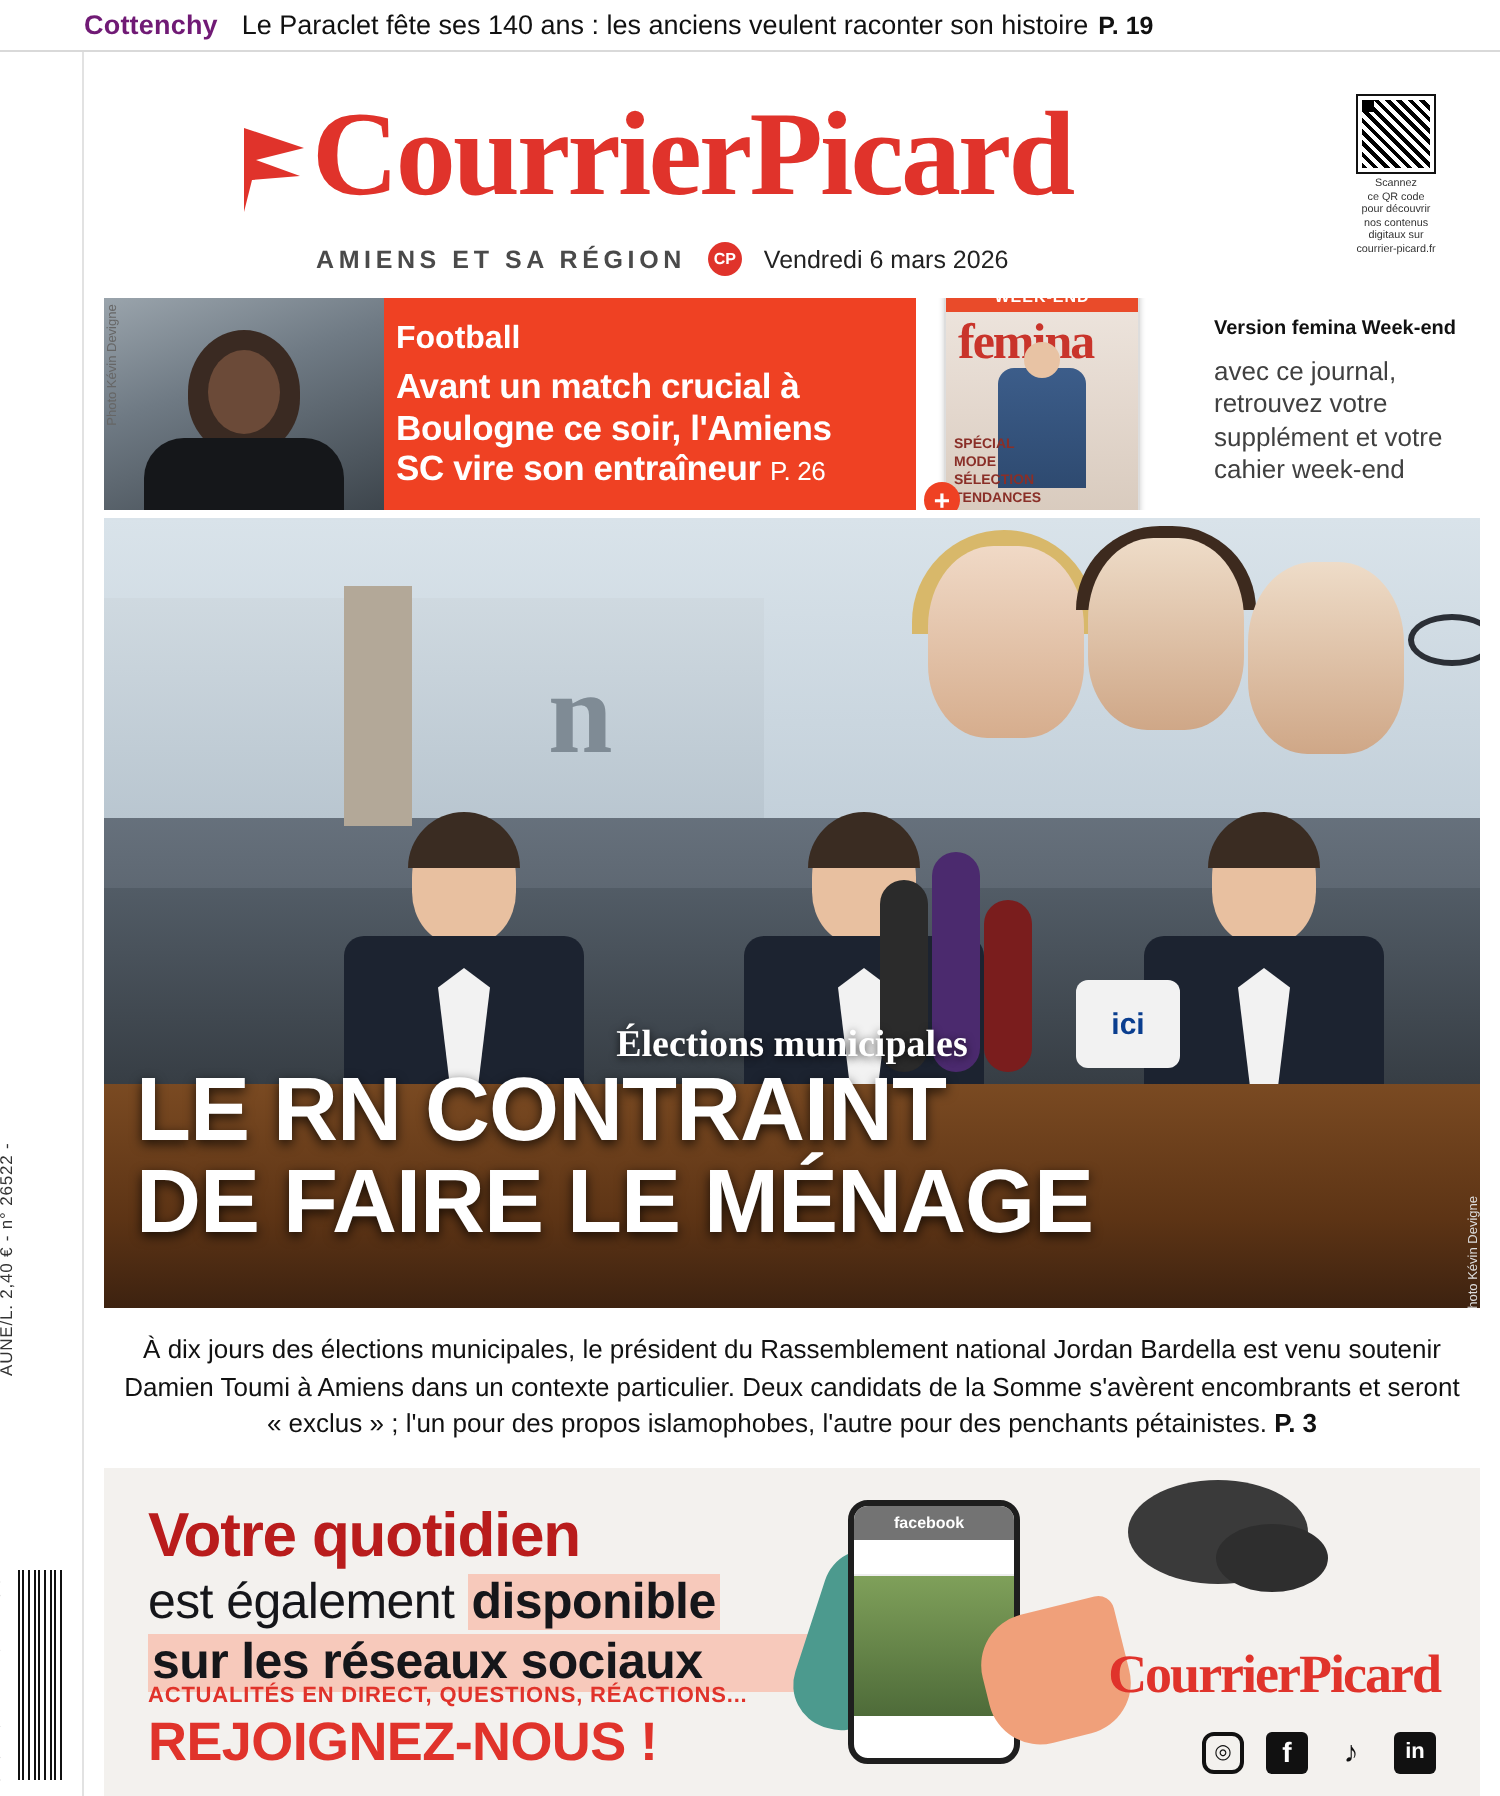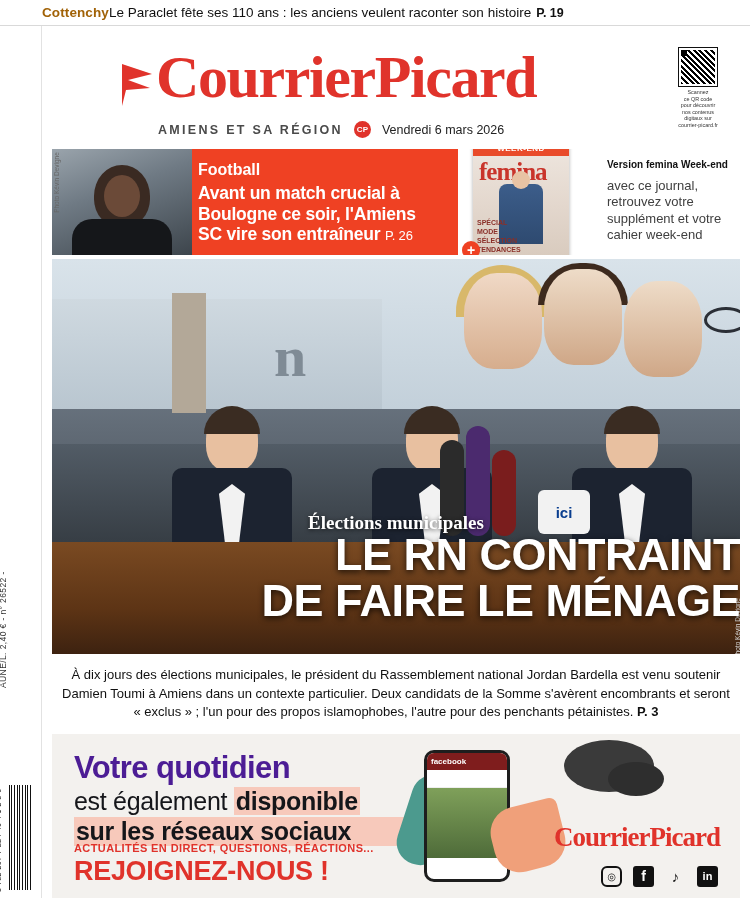--- a/index.html
+++ b/index.html
@@ -16,21 +16,21 @@
 
   
   .topstrip {
     height:26px;
     border-bottom:1px solid #d9d9d9;
     display:flex; align-items:center;
     padding-left:42px;
     font-size:13.5px;
     white-space:nowrap;
   }
-  .topstrip .loc { color:#a16207; font-weight:bold; letter-spacing:.1px;}
+  .topstrip .loc { color:#701a75; font-weight:bold; margin-right:12px; letter-spacing:.1px;}
   .topstrip .txt { color:#111; }
   .topstrip .pg { font-weight:bold; margin-left:5px; font-size:12.5px;}
 
   
   .spine {
     position:absolute; left:0; top:26px; width:42px; bottom:0;
     border-right:1px solid #e2e2e2;
     background:#fff;
   }
   .spine-text {
@@ -204,52 +204,53 @@
     transform-origin:right bottom; transform:rotate(-90deg);
     font-size:6.5px; color:#ddd; white-space:nowrap;
   }
   .kicker-main {
     position:absolute; left:0; right:0; bottom:120px; text-align:center;
     color:#fff; font-size:19px; font-weight:bold;
     font-family:"Liberation Serif",serif;
     text-shadow:0 1px 4px rgba(0,0,0,.7);
   }
   .title-main {
-    position:absolute; left:0; right:0; bottom:30px; text-align:right;
+    position:absolute; left:0; right:0; bottom:30px; text-align:left;
     color:#fff; font-size:45px; line-height:46px; font-weight:bold;
     letter-spacing:-.5px;
     text-shadow:0 2px 6px rgba(0,0,0,.75);
+    padding-left:16px;
   }
 
   
   .standfirst {
     margin:12px 18px 0 18px; text-align:center;
     font-size:13px; line-height:18.5px; color:#111;
   }
   .standfirst .pg { font-weight:bold; }
 
   
   .ad {
     position:relative; margin:12px 10px 0 10px; height:165px;
     background:#f3f1ee; overflow:hidden;
   }
   .ad-left { position:absolute; left:22px; top:16px; width:330px; }
-  .ad-l1 { font-size:31px; font-weight:bold; letter-spacing:-.6px; color:#4c1d95; }
+  .ad-l1 { font-size:31px; font-weight:bold; letter-spacing:-.6px; color:#b91c1c; }
   .ad-l2 { font-size:25px; letter-spacing:-.3px; color:#15161a; margin-top:1px;}
   .ad-l2 b { font-weight:bold; }
   .hl { background:#f7c9bb; padding:0 2px; }
   .ad-l3 { font-size:25px; font-weight:bold; letter-spacing:-.3px; color:#15161a; margin-top:1px;}
   .ad-bottom { position:absolute; left:22px; bottom:12px; }
   .ad-b1 { font-size:11px; font-weight:bold; color:#e0332b; letter-spacing:.4px; }
   .ad-b2 { font-size:27px; font-weight:bold; color:#e0332b; letter-spacing:-.3px; margin-top:2px;}
   .ad-phone {
     position:absolute; left:372px; top:16px; width:86px; height:132px;
     background:#fff; border:3px solid #1e1e1e; border-radius:10px; overflow:hidden;
   }
-  .ad-phone .fb-bar { height:17px; background:#7f1d1d; color:#fff; font-size:8px; font-weight:bold; display:flex; align-items:center; padding-left:4px;}
+  .ad-phone .fb-bar { height:17px; background:#737373; color:#fff; font-size:8px; font-weight:bold; display:flex; align-items:center; padding-left:20px;}
   .ad-phone .post { height:18px; background:#fff; border-bottom:1px solid #eee; }
   .ad-phone .img { height:70px; background:linear-gradient(180deg,#7fa05a,#4e6b39); }
   .ad-hand {
     position:absolute; left:440px; top:70px; width:72px; height:66px;
     background:#f0a07a; border-radius:26px 8px 26px 26px; transform:rotate(-14deg);
   }
   .ad-arm { position:absolute; left:352px; top:40px; width:46px; height:92px; background:#4c9a8e; border-radius:22px; transform:rotate(18deg);}
   .ad-blob { position:absolute; left:512px; top:6px; width:90px; height:52px; background:#3a3a3a; border-radius:50%;}
   .ad-blob2 { position:absolute; left:556px; top:28px; width:56px; height:34px; background:#2e2e2e; border-radius:50%;}
   .ad-logo {
@@ -263,21 +264,21 @@
   .sico.fb { background:#111; color:#fff; border-radius:3px; font-weight:bold; font-size:14px;}
   .sico.li { background:#111; color:#fff; border-radius:3px; font-weight:bold; font-size:11px;}
 </style>
 </head>
 <body>
 
 <div class="page">
 
   <div class="topstrip">
     <span class="loc">Cottenchy</span>
-    <span class="txt">Le Paraclet fête ses 110 ans : les anciens veulent raconter son histoire</span>
+    <span class="txt">Le Paraclet fête ses 140 ans : les anciens veulent raconter son histoire</span>
     <span class="pg">P. 19</span>
   </div>
 
   <div class="spine">
     <div class="spine-text">AUNE/L.  2,40 € - n° 26522 -</div>
     <div class="barcode"></div>
     <div class="barcode-num">3 782 207 7 224 40   4 1 2 3 0</div>
   </div>
 
   <div class="content">

